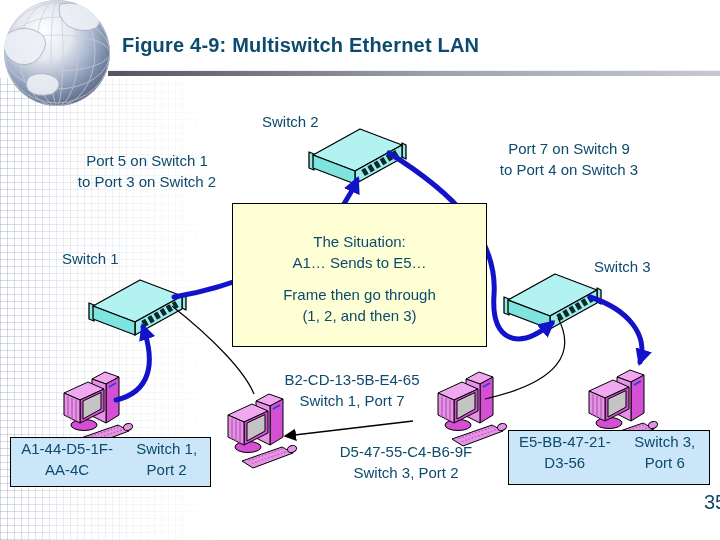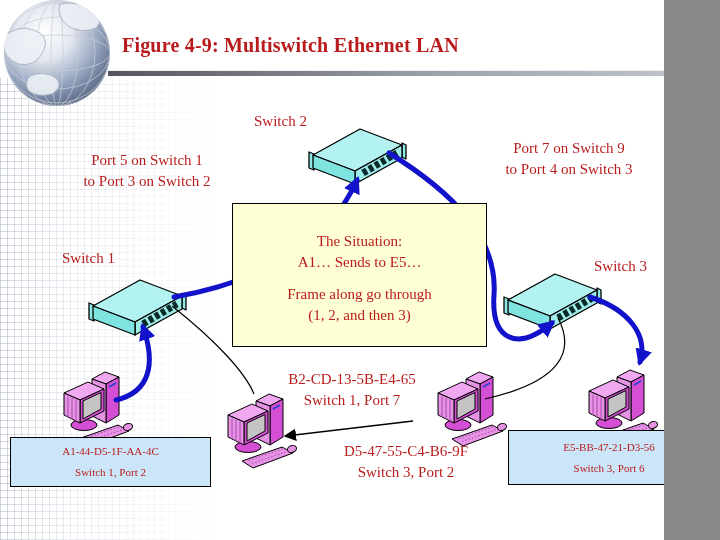--- a/index.html
+++ b/index.html
@@ -1,18 +1,18 @@
 <!DOCTYPE html>
 <html><head>
 <meta charset="utf-8">
 <style>
   html,body{margin:0;padding:0;background:#888;}
   #slide{
-    position:relative;width:664px;height:540px;background:#ffffff;overflow:hidden;
-    font-family:Liberation Serif, serif;color:#b91c1c;
+    position:relative;width:720px;height:540px;background:#ffffff;overflow:hidden;
+    font-family:Liberation Sans, sans-serif;color:#0c4a6e;
   }
   
   #bg-pattern{
     position:absolute;left:0;top:78px;width:230px;height:462px;
     background-image:
       repeating-linear-gradient(0deg, rgba(140,152,176,.38) 0 1px, transparent 1px 7px),
       repeating-linear-gradient(90deg, rgba(140,152,176,.38) 0 1px, transparent 1px 7px);
   }
   #bg-pattern::after{
     content:"";position:absolute;inset:0;
@@ -27,22 +27,22 @@
   .switch-label{font-size:15px;}
   #situation-box{
     left:232px;top:203px;width:255px;height:144px;box-sizing:border-box;
     background:#FFFFD5;border:1.5px solid #000;
     display:flex;flex-direction:column;justify-content:center;
     padding-top:6px;font-size:15px;line-height:21px;text-align:center;
   }
   .gap{height:11px;}
   .mac-box{
     box-sizing:border-box;background:#CBE6F8;border:1.6px solid #000;
-    display:flex;flex-direction:column;justify-content:center;
-    font-size:11px;line-height:21px;text-align:center;
+    display:flex;flex-direction:row;justify-content:center;
+    font-size:15px;line-height:21px;text-align:center;
   }
   .mac-plain{font-size:15px;line-height:21px;text-align:center;}
   #page-number{left:704px;top:491px;font-size:20px;}
   svg.icon{position:absolute;overflow:visible;}
   #wires{position:absolute;left:0;top:0;pointer-events:none;}
 </style>
 </head>
 <body>
 
 <div id="slide">
@@ -164,38 +164,38 @@
       <path d="M389,153 C452,192 498,237 494,295 C491,340 517,352 552,323" marker-end="url(#arrow-blue)"></path>
       <path d="M590,297 C630,310 648,336 640,362" marker-end="url(#arrow-blue)"></path>
     </g>
     <g fill="none" stroke="#000" stroke-width="1.2">
       <path d="M172,306 C215,340 245,372 254,394"></path>
       <path d="M558,318 C576,352 560,382 485,399"></path>
       <path d="M413,421 L286,436" stroke-width="1.4" marker-end="url(#arrow-black)"></path>
     </g>
   </svg>
 
-  <div class="abs switch-label" style="left:254px;top:113px">Switch 2</div>
+  <div class="abs switch-label" style="left:262px;top:113px">Switch 2</div>
   <div class="abs switch-label" style="left:62px;top:250px">Switch 1</div>
   <div class="abs switch-label" style="left:594px;top:258px">Switch 3</div>
 
   <div class="abs note" style="left:32px;top:150px;width:230px">
     <div>Port 5 on Switch 1</div>
     <div>to Port 3 on Switch 2</div>
   </div>
   <div class="abs note" style="left:454px;top:138px;width:230px">
     <div>Port 7 on Switch 9</div>
     <div>to Port 4 on Switch 3</div>
   </div>
 
   <div class="abs" id="situation-box">
     <div>The Situation:</div>
     <div>A1… Sends to E5…</div>
     <div class="gap"></div>
-    <div>Frame along go through</div>
+    <div>Frame then go through</div>
     <div>(1, 2, and then 3)</div>
   </div>
 
   <div class="abs mac-plain" style="left:252px;top:369px;width:200px">
     <div>B2-CD-13-5B-E4-65</div>
     <div>Switch 1, Port 7</div>
   </div>
 
   <div class="abs mac-box" style="left:10px;top:437px;width:201px;height:50px">
     <div>A1-44-D5-1F-AA-4C</div>

